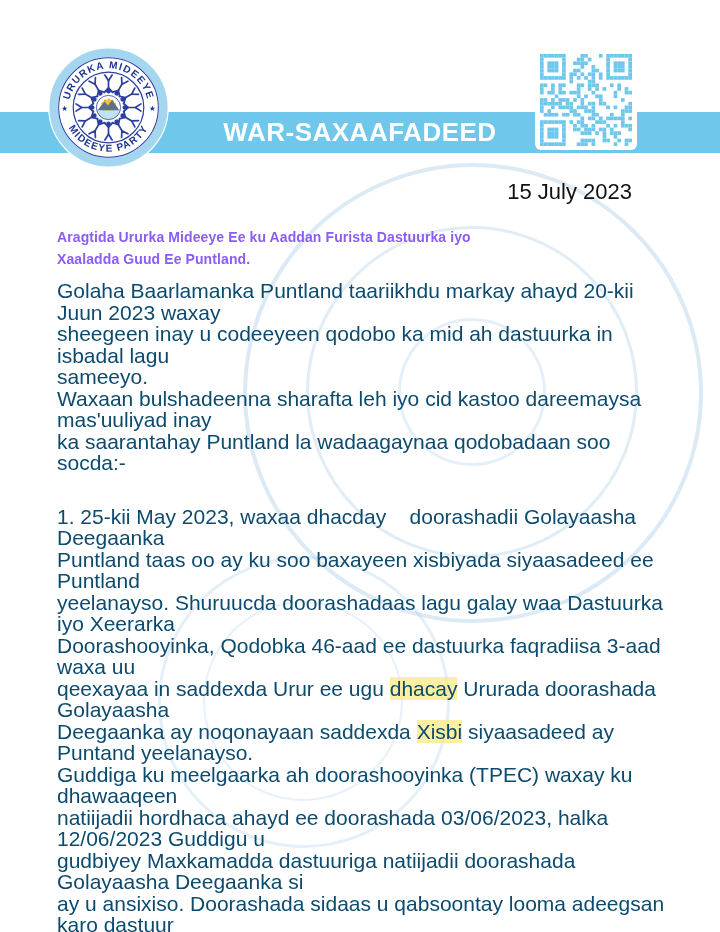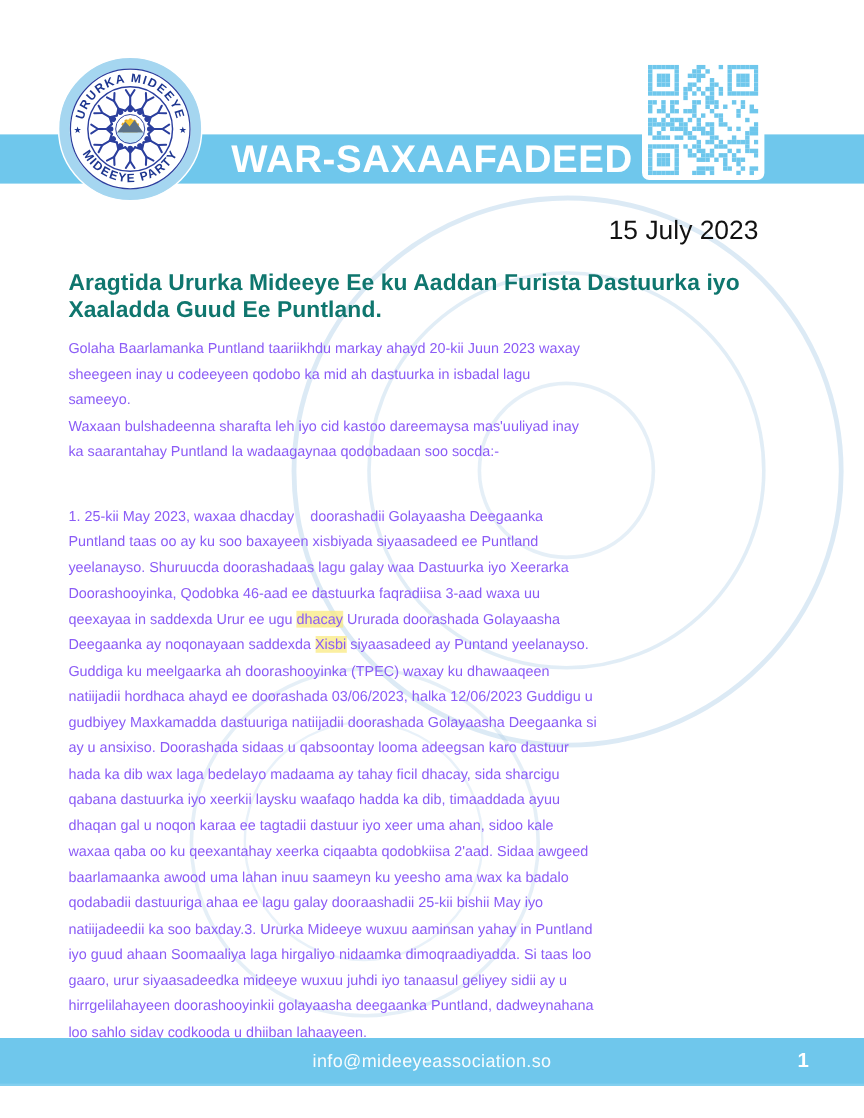--- a/index.html
+++ b/index.html
@@ -13,39 +13,39 @@
   .wm1b{left:306px;top:226px;width:326px;height:326px;border:3px solid rgba(168,202,230,0.34);}
   .wm1c{left:398px;top:318px;width:142px;height:142px;border:3px solid rgba(168,202,230,0.30);}
   .wm2a{left:158px;top:556px;width:286px;height:286px;border:3px solid rgba(168,202,230,0.30);}
   .wm2b{left:203px;top:601px;width:196px;height:196px;border:2px solid rgba(168,202,230,0.26);}
   
   .banner{
     position:absolute;left:0;top:112px;width:720px;height:41px;
     background:#6fc7ec;z-index:1;display:flex;align-items:center;justify-content:center;
   }
   .banner-title{
-    font-size:32px;font-weight:800;color:#ffffff;letter-spacing:0.5px;
+    font-size:26px;font-weight:800;color:#ffffff;letter-spacing:0.5px;
     font-family:"Liberation Sans",sans-serif;
   }
   .logo{position:absolute;left:48px;top:47px;width:121px;height:121px;z-index:3;}
   .qr{
     position:absolute;left:535px;top:50px;width:102px;height:100px;z-index:3;
     background:#ffffff;border-radius:6px;display:flex;align-items:center;justify-content:center;
   }
   .date{
     position:absolute;right:88px;top:179px;font-size:22px;color:#111111;z-index:2;
   }
   
   .content{position:absolute;left:57px;top:226px;width:622px;z-index:2;color:#1c1c1c;}
   .doc-title{
-    margin:0 0 10px 0;font-size:19px;line-height:22px;font-weight:800;color:#0f766e;
+    margin:0 0 10px 0;font-size:14px;line-height:22px;font-weight:800;color:#8b5cf6;
     white-space:pre-wrap;letter-spacing:0.1px;
   }
   .para{
-    font-size:12px;line-height:21.5px;white-space:pre-wrap;color:#8b5cf6;
+    font-size:21px;line-height:21.5px;white-space:pre-wrap;color:#0c4a6e;
   }
   .para + .para{margin-top:32px;}
   .hl{background:rgba(250,233,130,0.75);}
   
   .footer{
     position:absolute;left:0;top:865px;width:720px;height:38px;background:#6fc7ec;z-index:2;
     display:flex;align-items:center;justify-content:center;
     border-bottom:2px solid #83cfef;
   }
   .email{font-size:15px;color:rgba(255,255,255,0.95);letter-spacing:0.3px;}
@@ -445,18 +445,14 @@
 baarlamaanka awood uma lahan inuu saameyn ku yeesho ama wax ka badalo
 qodabadii dastuuriga ahaa ee lagu galay dooraashadii 25-kii bishii May iyo
 natiijadeedii ka soo baxday.3. Ururka Mideeye wuxuu aaminsan yahay in Puntland
 iyo guud ahaan Soomaaliya laga hirgaliyo nidaamka dimoqraadiyadda. Si taas loo
 gaaro, urur siyaasadeedka mideeye wuxuu juhdi iyo tanaasul geliyey sidii ay u
 hirrgelilahayeen doorashooyinkii golayaasha deegaanka Puntland, dadweynahana
 loo sahlo siday codkooda u dhiiban lahaayeen.</span></div>
       </div>
   </div>
 
-  <div class="footer">
-    <span class="email">info@mideeyeassociation.so</span>
-    <span class="pagenum">1</span>
-  </div>
 
 </div>
 
 </body></html>

